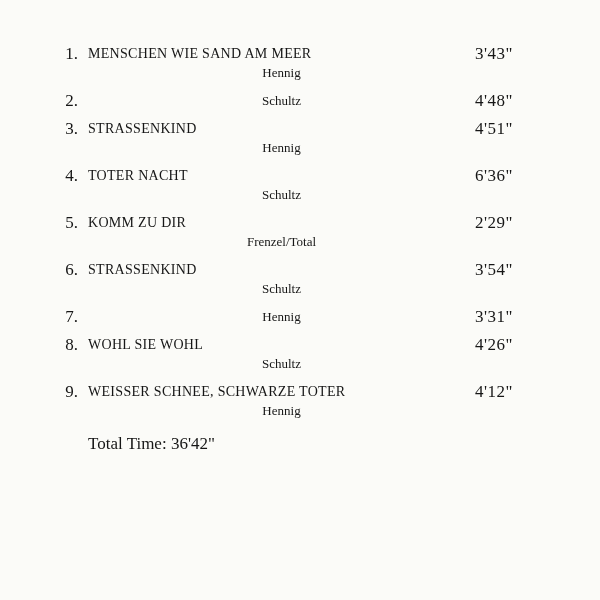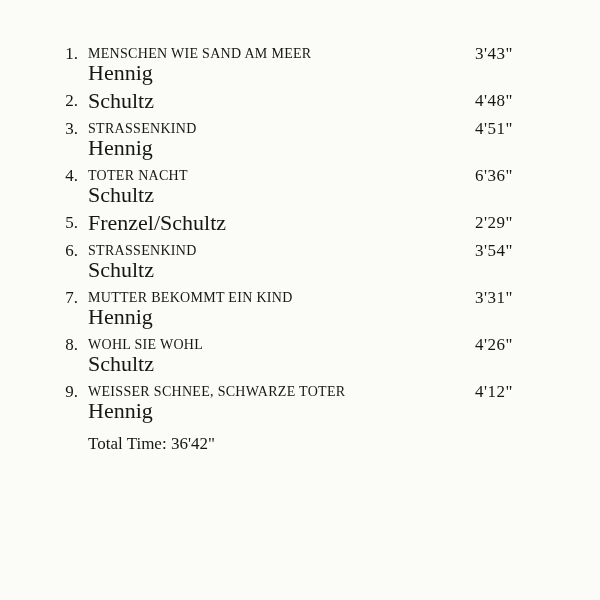--- a/index.html
+++ b/index.html
@@ -34,22 +34,23 @@
     width: 387px;
     margin-left: 10px;
   }
   .track .title {
     font-size: 14px;
     line-height: 19px;
     letter-spacing: 0.3px;
     white-space: nowrap;
   }
   .track .composer {
-    font-size: 22px;
+    font-size: 13px;
     line-height: 19px;
+    text-align: center;
   }
   .track .time {
     flex: none;
     font-size: 17px;
     line-height: 19px;
     letter-spacing: 0.5px;
   }
   .total-time {
     margin-top: 14px;
     margin-left: 48px;
@@ -93,38 +94,38 @@
     <span class="track-body">
       <div class="title">TOTER NACHT</div>
       <div class="composer">Schultz</div>
     </span>
     <span class="time">6'36"</span>
   </div>
 
   <div class="track">
     <span class="num">5.</span>
     <span class="track-body">
-      <div class="composer">Frenzel/Schultz</div>
+      <div class="title">KOMM ZU DIR</div>
+      <div class="composer">Frenzel/Total</div>
     </span>
     <span class="time">2'29"</span>
   </div>
 
   <div class="track">
     <span class="num">6.</span>
     <span class="track-body">
       <div class="title">STRASSENKIND</div>
       <div class="composer">Schultz</div>
     </span>
     <span class="time">3'54"</span>
   </div>
 
   <div class="track">
     <span class="num">7.</span>
     <span class="track-body">
-      <div class="title">MUTTER BEKOMMT EIN KIND</div>
       <div class="composer">Hennig</div>
     </span>
     <span class="time">3'31"</span>
   </div>
 
   <div class="track">
     <span class="num">8.</span>
     <span class="track-body">
       <div class="title">WOHL SIE WOHL</div>
       <div class="composer">Schultz</div>

